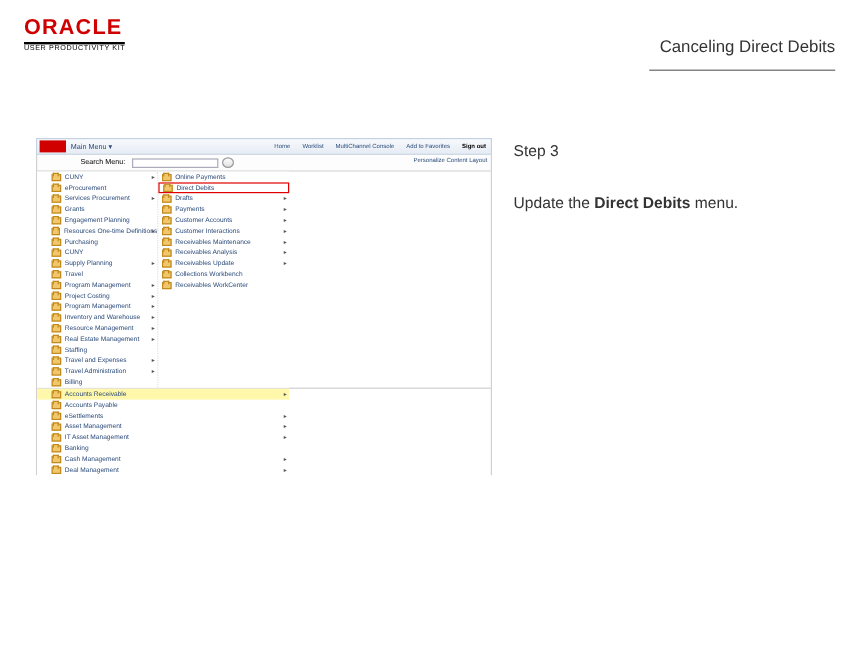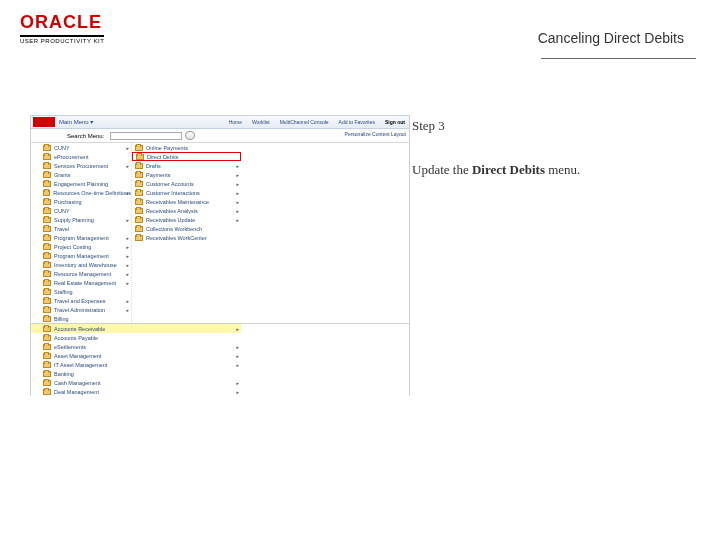--- a/index.html
+++ b/index.html
@@ -35,21 +35,21 @@
       font-size: 6px;
       letter-spacing: 0.5px;
       color: #000;
       border-top: 2px solid #000;
       padding-top: 1px;
       margin-top: 1px;
       display: inline-block;
     }
     .page-title {
       position: absolute;
-      right: 36px;
+      right: 24px;
       top: 18px;
       font-size: 14px;
       color: #333;
     }
     .header-divider {
       position: absolute;
       top: 46px;
       right: 24px;
       width: 155px;
       border-bottom: 1px solid #666;
@@ -180,23 +180,22 @@
       background: #fff;
       position:relative;
       z-index:2;
     }
     .hl-yellow {
       background: #fff7aa !important;
     }
     .instructions {
       position: absolute;
       top: 118px;
-      left: 412px;
+      left: 428px;
       width: 260px;
-      font-family: Liberation Serif, serif;
     }
     .step-num {
       font-size: 13px;
       color: #333;
       margin-bottom: 28px;
     }
     .step-desc {
       font-size: 13px;
       color: #333;
     }

